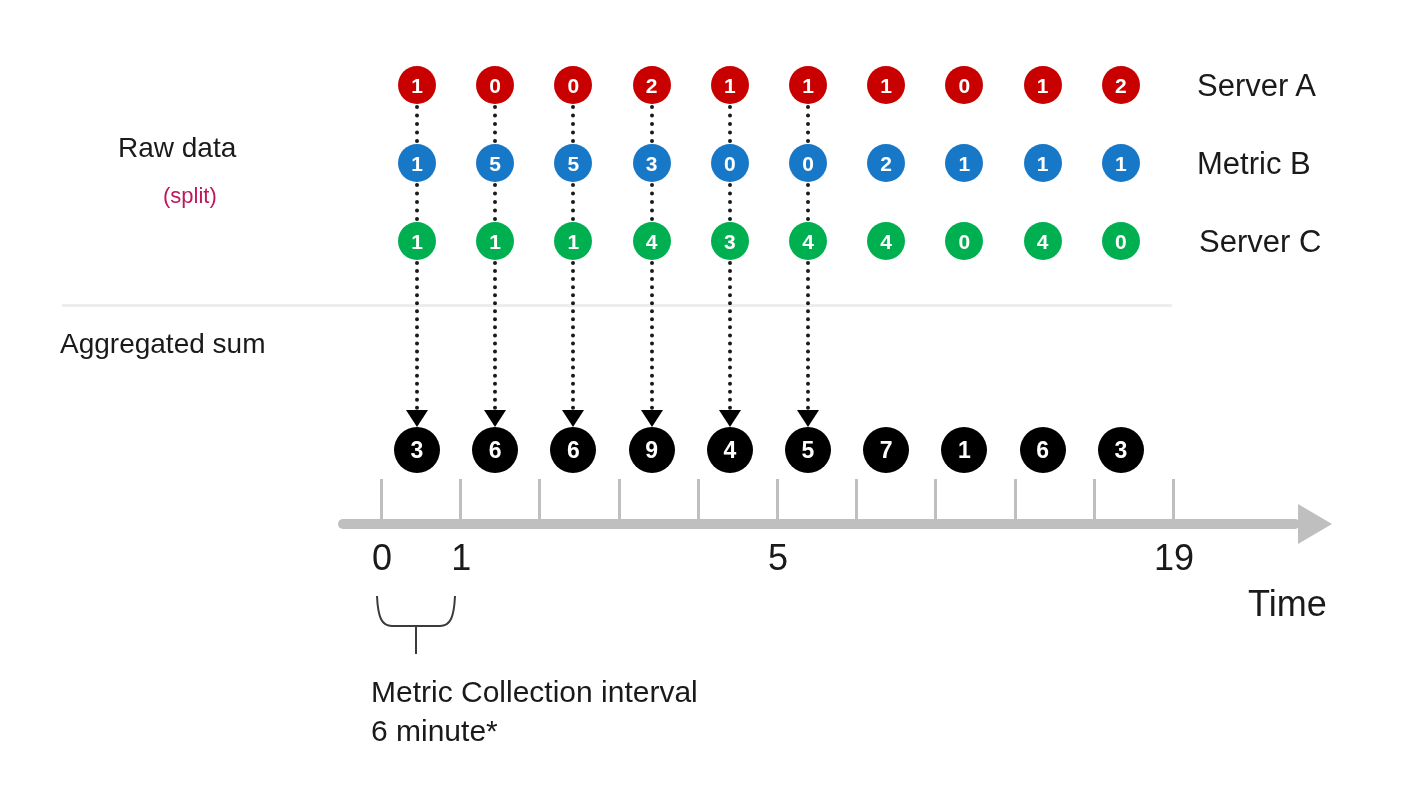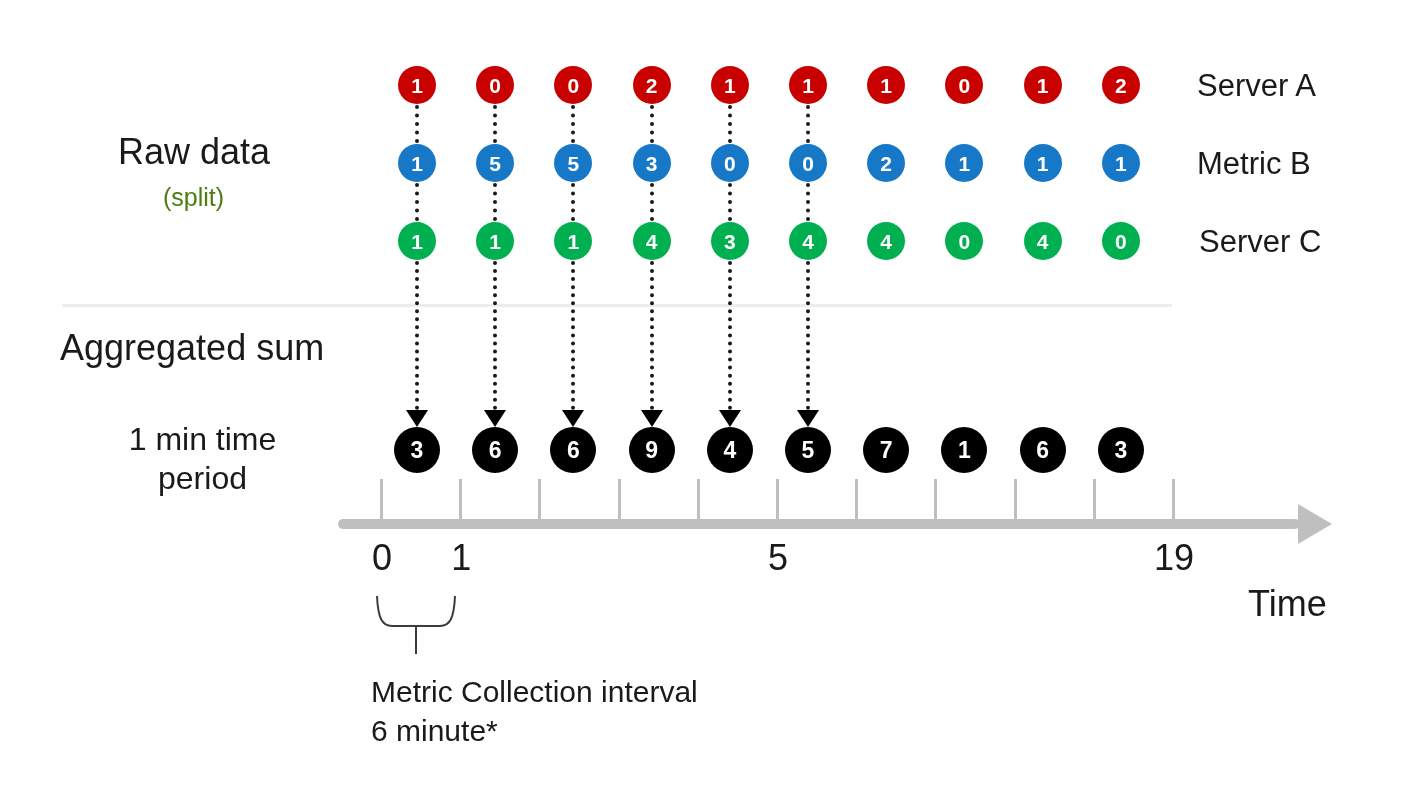--- a/index.html
+++ b/index.html
@@ -50,29 +50,29 @@
     position: absolute;
     font-size: 31px;
     color: #1a1a1a;
     white-space: nowrap;
     line-height: 1;
   }
 
   
   .left-title {
     position: absolute;
-    font-size: 36px;
+    font-size: 28px;
     color: #1a1a1a;
     white-space: nowrap;
     line-height: 1;
   }
   .left-sub {
     position: absolute;
-    font-size: 25px;
-    color: #4d7c0f;
+    font-size: 22px;
+    color: #be185d;
     white-space: nowrap;
     line-height: 1;
     text-align: right;
   }
   .left-two-line {
     position: absolute;
     font-size: 32px;
     color: #1a1a1a;
     line-height: 1.22;
     text-align: center;
@@ -151,22 +151,20 @@
 <body>
 
 <div id="stage">
 
   <div class="left-title" style="left:118px; top:134px;">Raw data</div>
 
   <div class="left-sub" style="left:163px; top:185px;">(split)</div>
 
   <div class="left-title" style="left:60px; top:330px;">Aggregated sum</div>
 
-  <div class="left-two-line" style="left:110px; top:420px; width:185px;">1 min time
-period</div>
 
   <div class="divider" style="left:62px; top:304px; width:1110px;"></div>
 
   <div class="series-label" style="left:1197px; top:70px;">Server A</div>
   <div class="series-label" style="left:1197px; top:148px;">Metric B</div>
   <div class="series-label" style="left:1199px; top:226px;">Server C</div>
 
   <div id="connectors">
       <div class="connector" style="left: 415px; top: 105px; height: 38px;"></div>
       <div class="connector" style="left: 415px; top: 183px; height: 38px;"></div>

